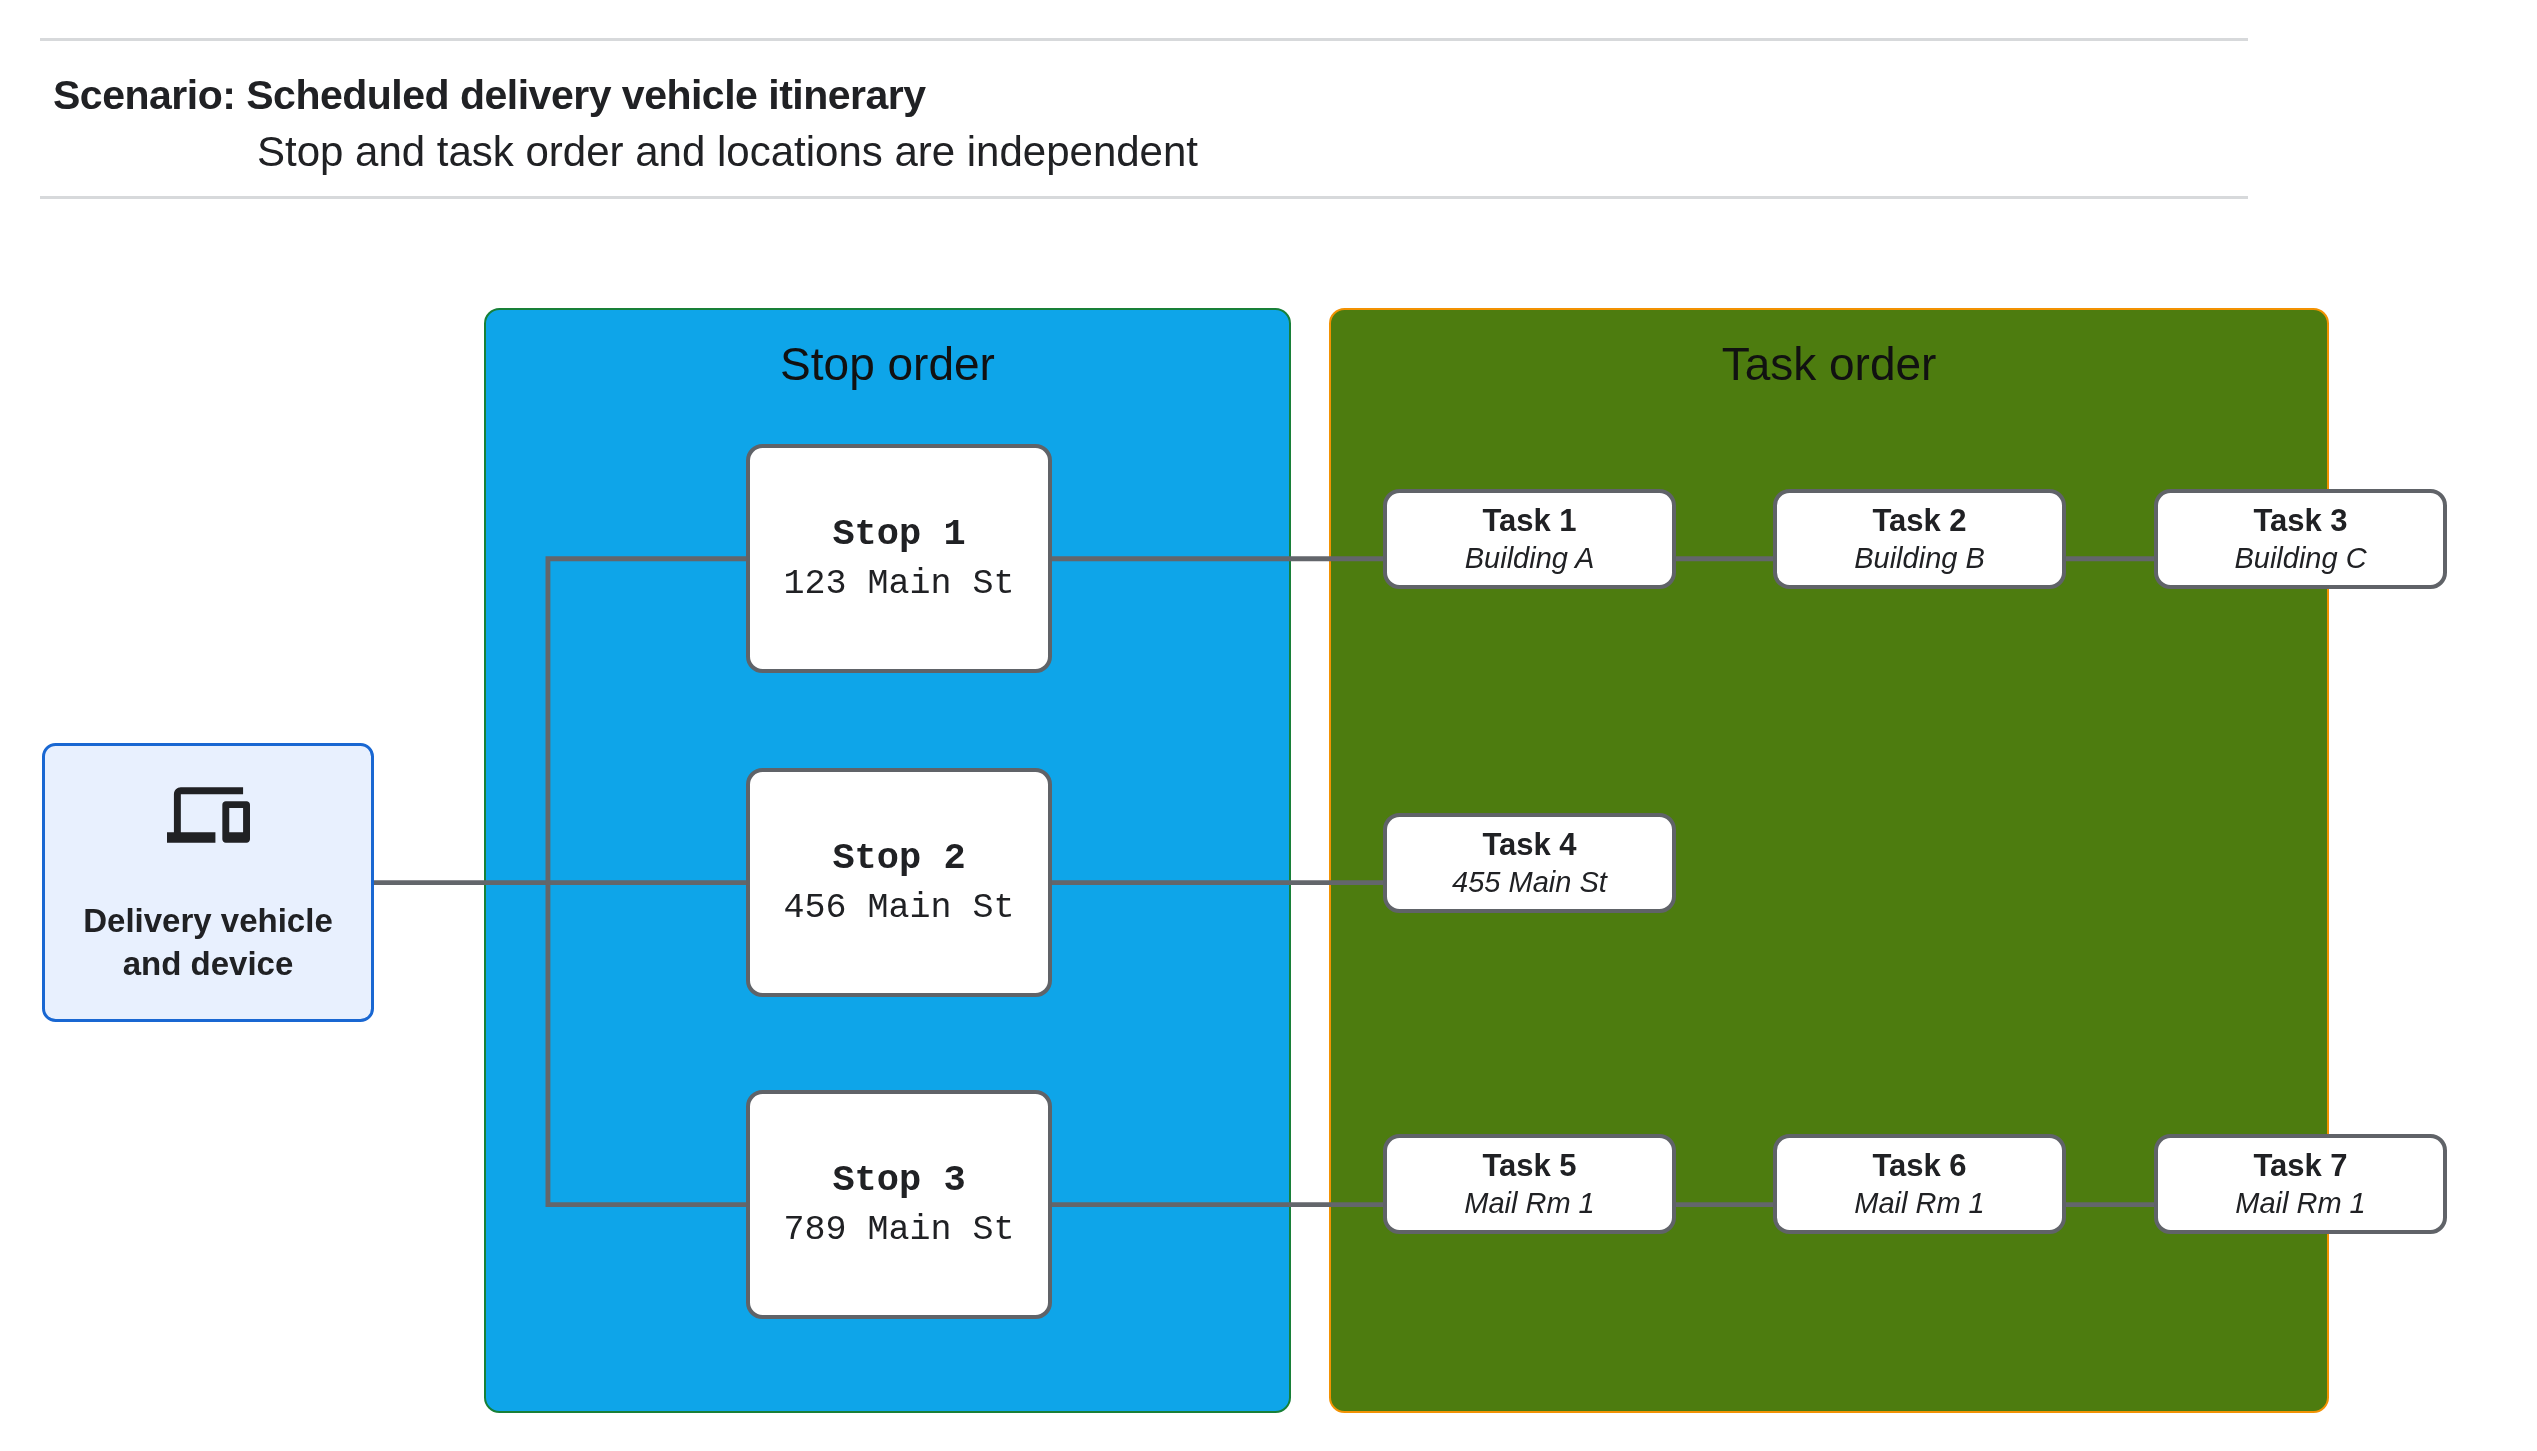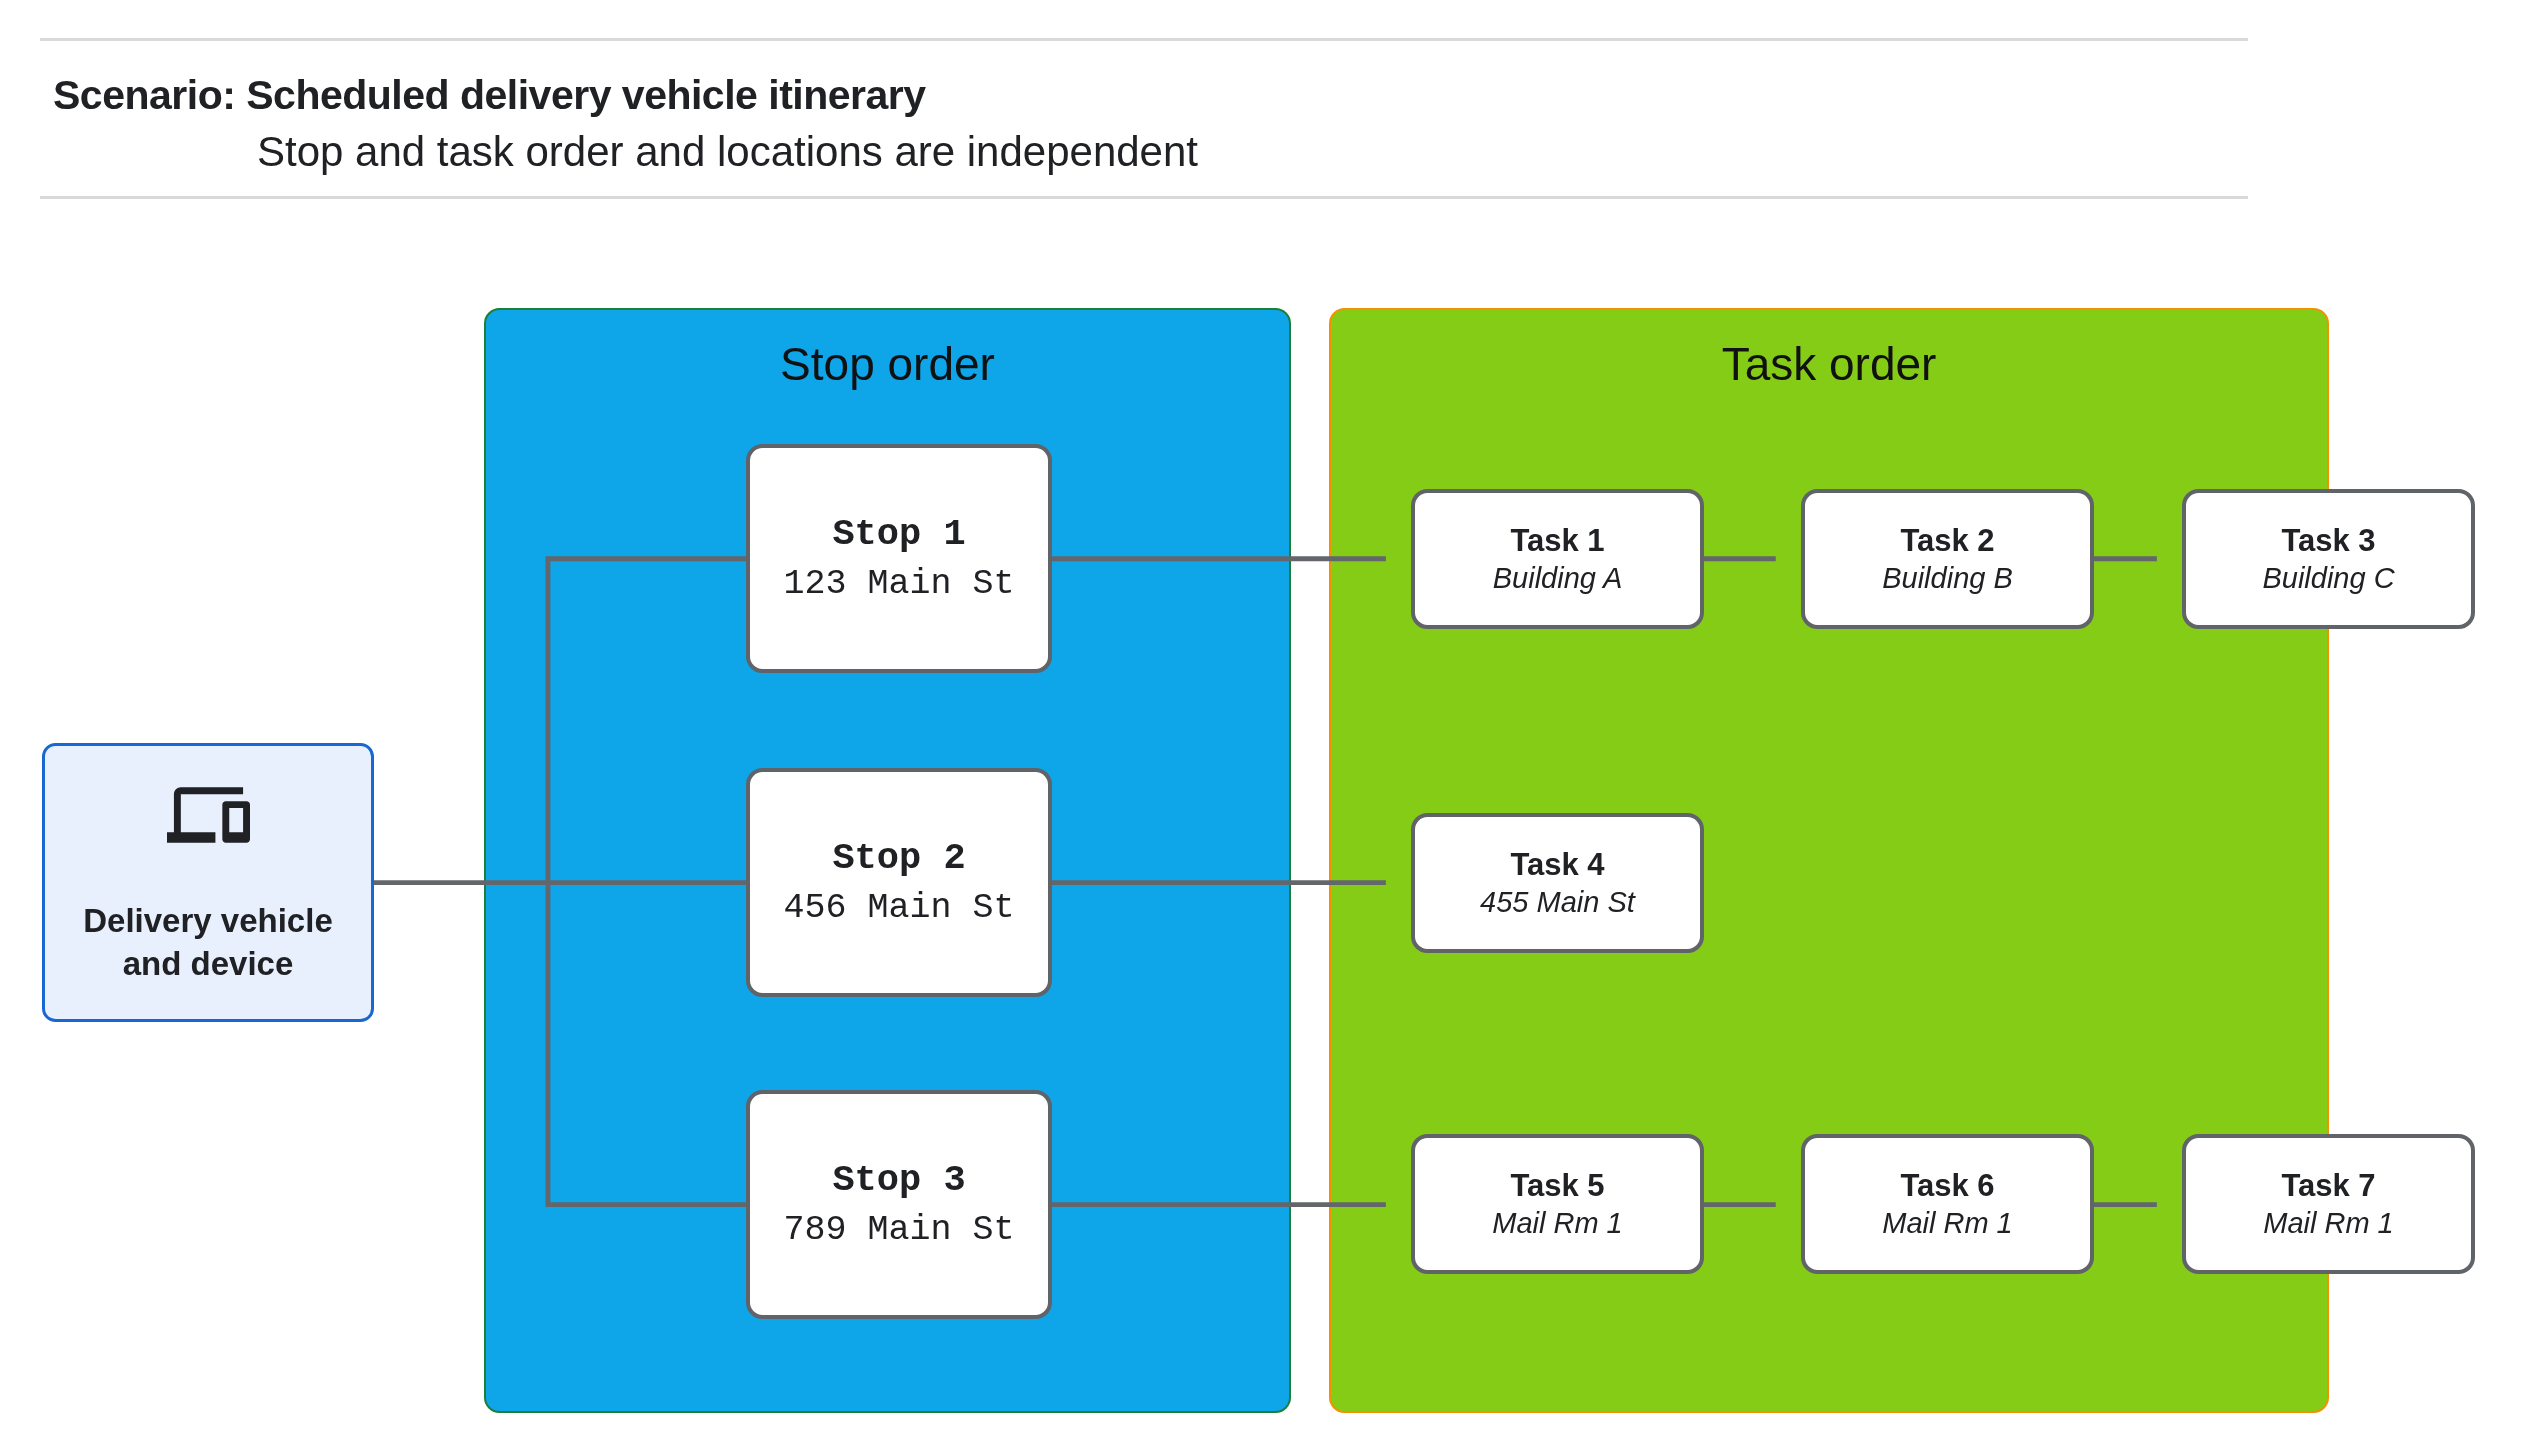--- a/index.html
+++ b/index.html
@@ -8,40 +8,40 @@
     font-family:"Liberation Sans", sans-serif;color:#202124;overflow:hidden;
   }
   .hairline{position:absolute;left:40px;width:2208px;height:2.9px;background:#d7d9db;z-index:0;}
   #hairline-top{top:38px;}
   #hairline-bottom{top:196px;}
   .page-title{position:absolute;left:53px;top:72px;font-size:41px;font-weight:bold;letter-spacing:-0.5px;z-index:0;}
   .page-subtitle{position:absolute;left:257px;top:128px;font-size:42px;font-weight:normal;z-index:0;}
 
   .panel{position:absolute;top:308px;height:1105px;border-radius:15.5px;box-sizing:border-box;z-index:0;}
   #stop-panel{left:484px;width:807px;background:#0ea5e9;border:2.9px solid #188038;}
-  #task-panel{left:1329px;width:1000px;background:#84cc16;border:2.9px solid #f29202;}
+  #task-panel{left:1329px;width:1000px;background:#4d7c0f;border:2.9px solid #f29202;}
   .panel-title{position:absolute;top:27px;left:0;width:100%;text-align:center;font-size:46px;font-weight:normal;color:#111111;}
 
   svg.connectors{position:absolute;left:0;top:0;z-index:1;}
   svg.connectors path{stroke:#63666b;stroke-width:5;fill:none;}
 
   .node{
     position:absolute;box-sizing:border-box;background:#ffffff;
     border:4.8px solid #606368;border-radius:16.5px;z-index:2;
     display:flex;flex-direction:column;align-items:center;justify-content:center;
     text-align:center;
   }
   .stop-node{left:746px;width:306px;height:229px;font-family:Liberation Mono, monospace;}
   #stop-1{top:444px;}
   #stop-2{top:768px;}
   #stop-3{top:1090px;}
   .stop-node .node-title{font-size:37px;font-weight:bold;}
   .stop-node .node-sub{font-size:35px;margin-top:9.7px;}
 
-  .task-node{width:293px;height:140px;margin-left:28px;}
+  .task-node{width:293px;height:100px;}
   .task-col-1{left:1383px;}
   .task-col-2{left:1773px;}
   .task-col-3{left:2154px;}
   .task-row-1{top:489px;}
   .task-row-2{top:813px;}
   .task-row-3{top:1134px;}
   .task-node .node-title{font-size:31px;font-weight:bold;}
   .task-node .node-sub{font-size:29px;margin-top:3.9px;font-style:italic;}
 
   #vehicle-node{

